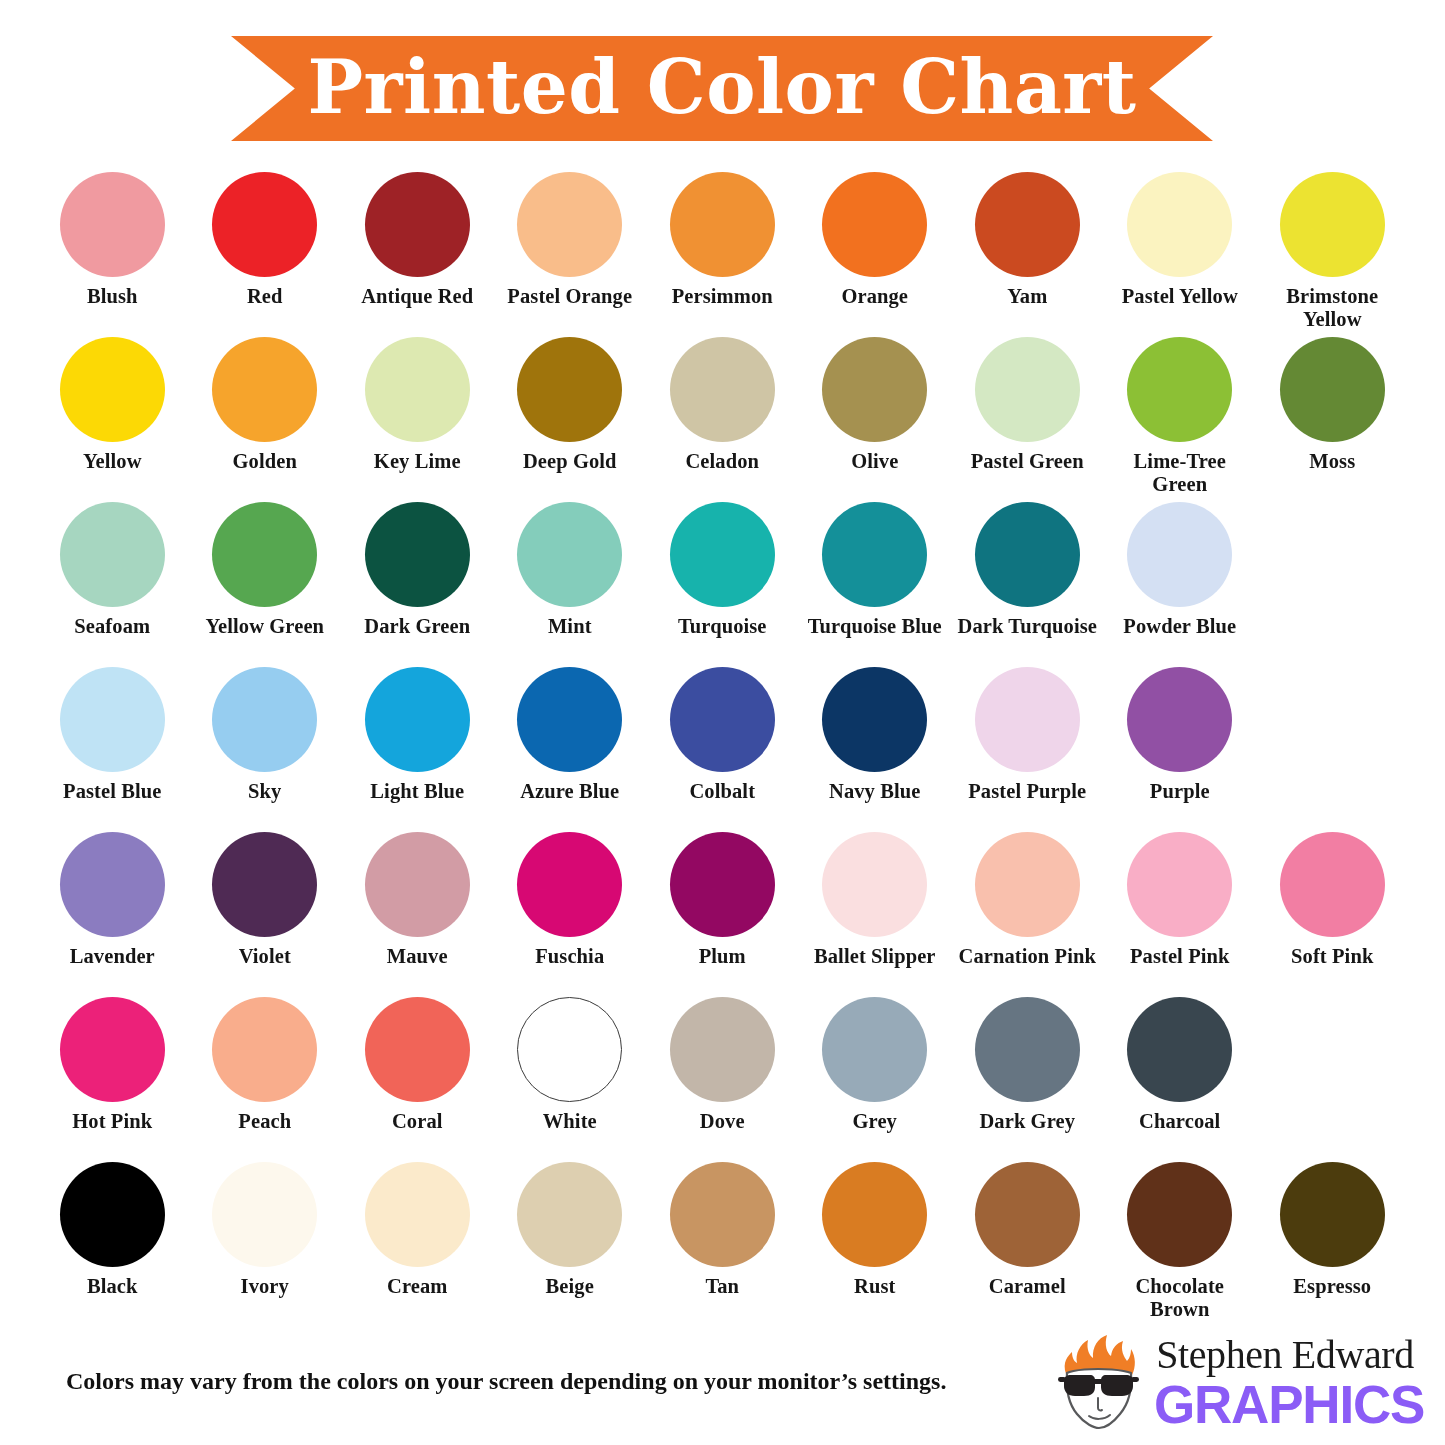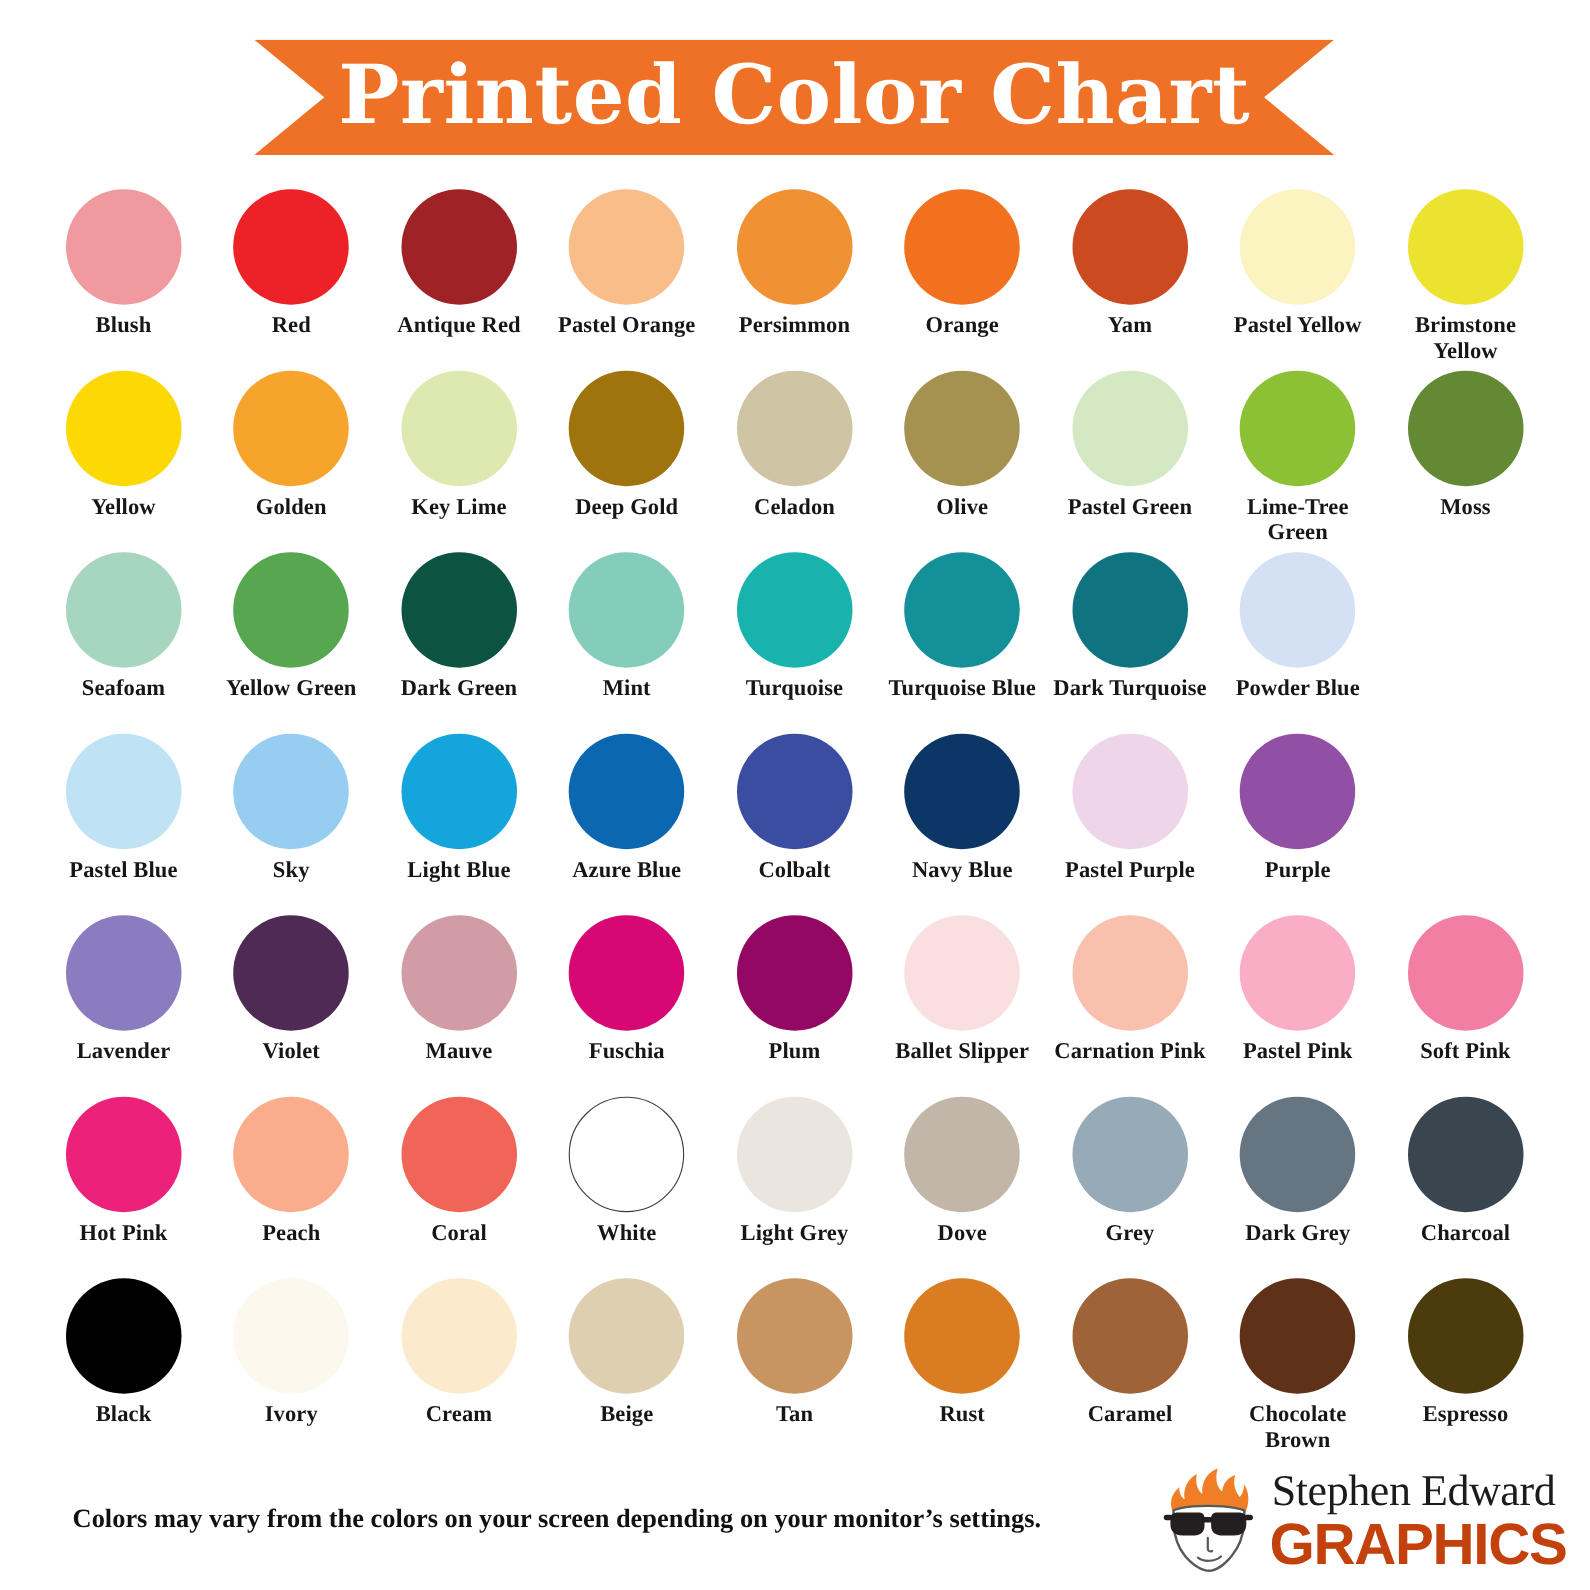--- a/index.html
+++ b/index.html
@@ -130,21 +130,21 @@
     font-weight: 400;
     color: #1b1b1b;
     line-height: 1.05;
     letter-spacing: -0.4px;
     white-space: nowrap;
   }
   .logo-line2 {
     font-family: "Liberation Sans", "DejaVu Sans", sans-serif;
     font-size: 53px;
     font-weight: 700;
-    color: #c2410c;
+    color: #8b5cf6;
     line-height: 1.0;
     letter-spacing: -1.2px;
     white-space: nowrap;
     margin-top: 2px;
   }
 </style>
 </head>
 <body>
 
 <div class="page">
@@ -347,24 +347,20 @@
           <div class="dot" style="background: rgb(249, 173, 140);"></div>
           <div class="cap">Peach</div>
         </div>
         <div class="cell">
           <div class="dot" style="background: rgb(241, 100, 88);"></div>
           <div class="cap">Coral</div>
         </div>
         <div class="cell">
           <div class="dot outlined" style="background: rgb(255, 255, 255);"></div>
           <div class="cap">White</div>
-        </div>
-        <div class="cell">
-          <div class="dot" style="background: rgb(234, 229, 222);"></div>
-          <div class="cap">Light Grey</div>
         </div>
         <div class="cell">
           <div class="dot" style="background: rgb(194, 182, 169);"></div>
           <div class="cap">Dove</div>
         </div>
         <div class="cell">
           <div class="dot" style="background: rgb(151, 170, 184);"></div>
           <div class="cap">Grey</div>
         </div>
         <div class="cell">

